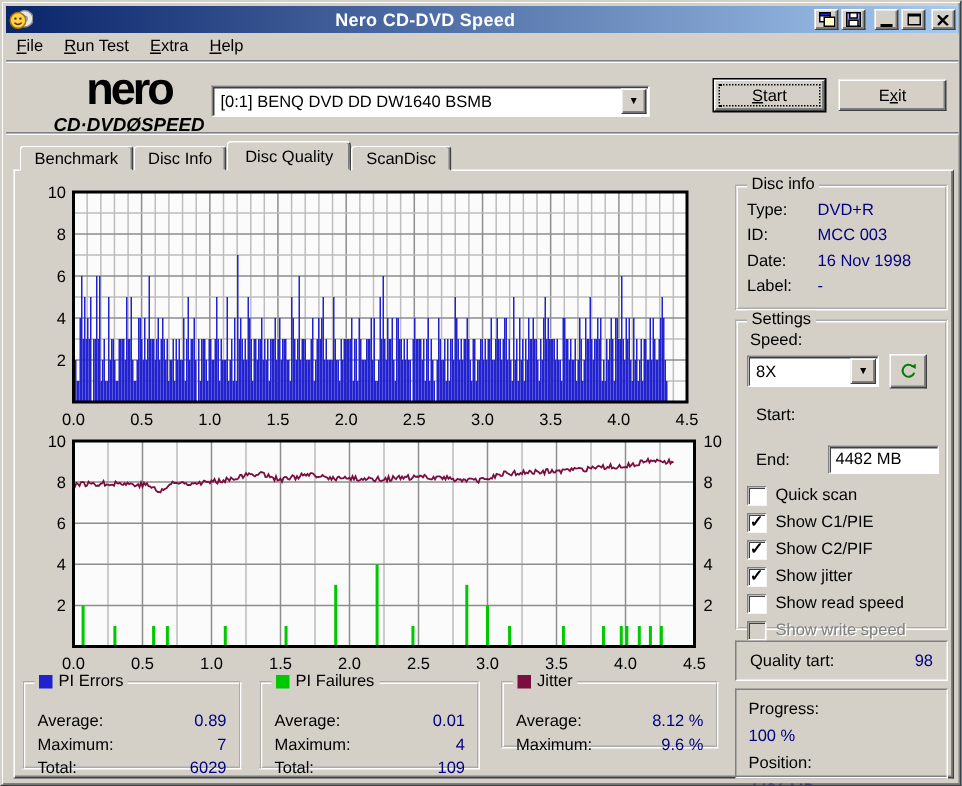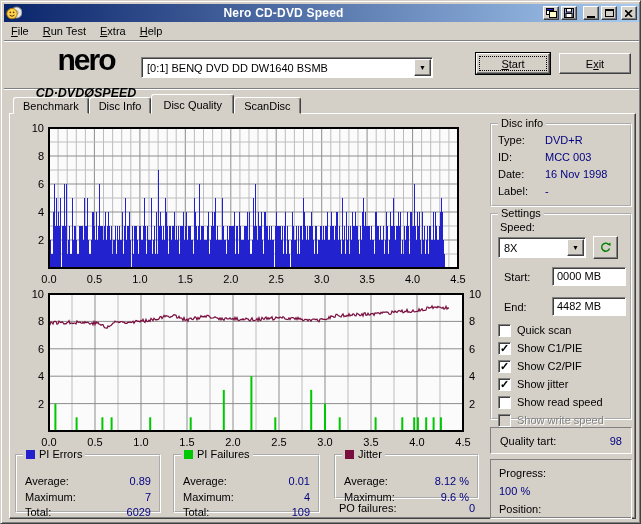--- a/index.html
+++ b/index.html
@@ -23,21 +23,21 @@
   
   .menubar{position:absolute;left:3px;top:21px;width:635px;height:19px;display:flex;align-items:center;
     border-bottom:1px solid #808080;box-shadow:0 1px 0 #ffffff;background:#d4d0c8;}
   .menu-item{padding:2px 7px;cursor:default;}
   u{text-decoration:underline;}
   
   .header{position:absolute;left:3px;top:41px;width:635px;height:47px;background:#d4d0c8;
     border-bottom:1px solid #808080;box-shadow:0 1px 0 #ffffff;}
   .logo{position:absolute;left:24px;top:2px;width:116px;text-align:center;line-height:1;}
   .logo-nero{font-size:30px;font-weight:800;letter-spacing:-2px;margin-top:1px;}
-  .logo-sub{font-size:12.5px;font-weight:700;font-style:italic;letter-spacing:0;margin-top:12px;white-space:nowrap;}
+  .logo-sub{font-size:12.5px;font-weight:700;font-style:italic;letter-spacing:0;margin-top:2px;white-space:nowrap;}
   .combo{position:absolute;background:#fff;border:1px solid;border-color:#808080 #fff #fff #808080;
     box-shadow:inset 1px 1px 0 #404040;display:flex;align-items:center;}
   .drive-combo{left:137px;top:15px;width:292px;height:21px;}
   .combo-text{flex:1;padding-left:5px;white-space:nowrap;overflow:hidden;}
   .combo-arrow{width:17px;height:17px;margin-right:1px;background:#d4d0c8;border:1px solid;
     border-color:#fff #404040 #404040 #fff;box-shadow:inset -1px -1px 0 #808080;
     display:flex;align-items:center;justify-content:center;font-size:7px;}
   .btn{position:absolute;height:21px;background:#d4d0c8;border:1px solid;border-color:#fff #404040 #404040 #fff;
     box-shadow:inset -1px -1px 0 #808080;font-size:11px;font-family:"Liberation Sans",sans-serif;
     display:flex;align-items:center;justify-content:center;padding:0;}
@@ -770,24 +770,20 @@
           <span>Average:</span>
           <span class="val">8.12 %</span>
         </div>
       <div class="stat-row">
           <span>Maximum:</span>
           <span class="val">9.6 %</span>
         </div>
     </div>
   </div>
 
-  <div id="po-row">
-    <span>PO failures:</span>
-    <span class="val">0</span>
-  </div>
 
   <div class="groupbox" id="disc-info">
     <span class="gb-title">
         <span>Disc info</span>
       </span>
     <div class="di-row"><span>Type:</span><span class="val dvalue">DVD+R</span></div>
     <div class="di-row"><span>ID:</span><span class="val dvalue">MCC 003</span></div>
     <div class="di-row"><span>Date:</span><span class="val dvalue">16 Nov 1998</span></div>
     <div class="di-row"><span>Label:</span><span class="val dvalue">-</span></div>
   </div>
@@ -801,21 +797,20 @@
       <span class="combo-text">8X</span>
       <span class="combo-arrow">▼</span>
     </div>
     <button class="btn" id="refresh-btn">
       <svg width="13" height="13" viewBox="0 0 13 13">
         <path d="M10.5 7.5 a4 4 0 1 1 -1.2 -4.4" stroke="#008000" stroke-width="1.4" fill="none"></path>
         <polygon points="11.5,1.5 11.5,5 8.3,3.4" fill="#008000"></polygon>
       </svg>
     </button>
     <span id="start-lab">Start:</span>
-    <div class="field" id="start-field">0000 MB</div>
     <span id="end-lab">End:</span>
     <div class="field" id="end-field">4482 MB</div>
     <div id="cb-list">
         <label class="cbrow">
           <span class="cb"></span>
           <span class="cbl">Quick scan</span>
         </label>
         <label class="cbrow">
           <span class="cb">✓</span>
           <span class="cbl">Show C1/PIE</span>

